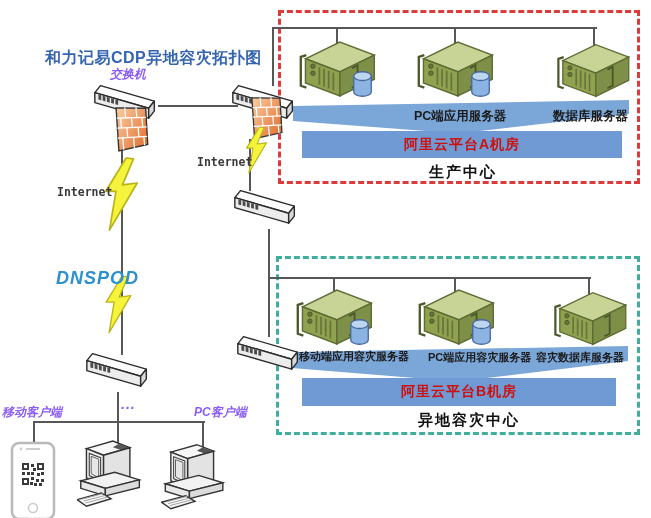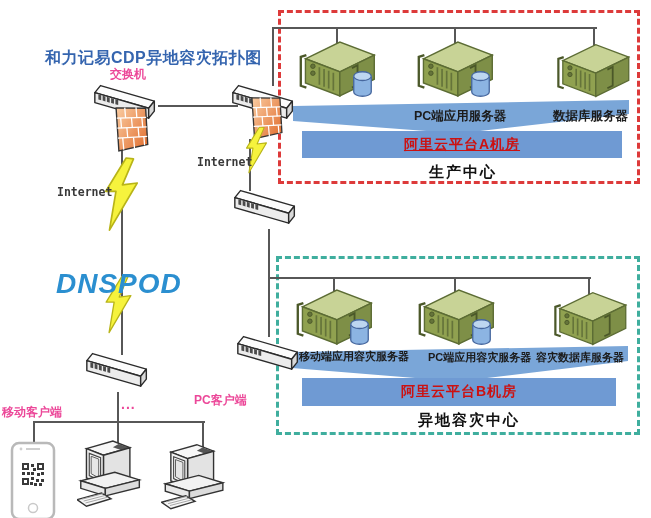--- a/index.html
+++ b/index.html
@@ -5,34 +5,34 @@
   html,body{margin:0;padding:0;background:#fff;}
   #stage{
     position:relative;width:651px;height:518px;background:#ffffff;
     overflow:hidden;font-family:"Liberation Sans",sans-serif;
   }
   .abs{position:absolute;margin-top:36px;}
   .ln{position:absolute;background:#575757;z-index:2;}
   .icon{position:absolute;z-index:3;}
   .lbl{position:absolute;z-index:4;color:#2b2b2b;font-weight:bold;white-space:nowrap;}
   #page-title{left:45px;top:12px;font-size:16px;font-weight:bold;color:#3565af;letter-spacing:.5px;}
-  #dnspod{left:56px;top:232px;font-size:28px;font-style:italic;font-weight:900;
+  #dnspod{left:56px;top:232px;font-size:18px;font-style:italic;font-weight:900;
           color:#2b8fd0;letter-spacing:1px;z-index:4;}
   .net-lbl{font-family:"DejaVu Sans Mono",monospace;font-size:11.5px;font-weight:bold;color:#3a3a3a;}
   .zone{position:absolute;z-index:1;background:transparent;}
   #production-zone{left:278px;top:10px;width:356px;height:168px;border:3px dashed #dd3a3a;}
   #dr-zone{left:276px;top:256px;width:358px;height:173px;border:3px dashed #3fae9e;}
   .banner{position:absolute;z-index:2;background:#6f9ad3;display:flex;align-items:center;justify-content:center;
           color:#cc1111;font-weight:bold;font-size:14px;letter-spacing:1px;}
-  #bannerA{left:302px;top:131px;width:320px;height:27px;text-decoration:underline;}
+  #bannerA{left:302px;top:131px;width:320px;height:27px;}
   #bannerB{left:302px;top:378px;width:314px;height:28px;}
   .caption{font-size:15px;color:#111;letter-spacing:2px;}
   .srv-lbl{font-size:12.5px;color:#1c1c1c;}
   .srv-lbl-sm{font-size:11px;color:#1c1c1c;}
-  .client-lbl{font-size:12px;color:#ec4899;}
+  .client-lbl{font-size:12px;color:#8b5cf6;font-style:italic;}
   #corner-mark{left:643px;top:500px;width:8px;height:18px;background:#101010;z-index:5;}
   .wedge{position:absolute;z-index:2;}
 </style>
 </head>
 <body>
 
 <div id="stage">
 
   <svg width="0" height="0" style="position:absolute" aria-hidden="true">
     <defs>
@@ -166,21 +166,21 @@
   <div id="dnspod" class="abs">DNSPOD</div>
   <svg class="icon" style="left:101px;top:276px;width:35px;height:58px">
       <use href="#sym-bolt"></use>
     </svg>
   <svg class="icon" style="left:84px;top:350px;width:68px;height:44px">
       <use href="#sym-switch"></use>
     </svg>
 
   <div class="lbl client-lbl" style="left:2px;top:404px">移动客户端</div>
   <div class="lbl client-lbl" style="left:121px;top:396px;font-size:14px;letter-spacing:1px">...</div>
-  <div class="lbl client-lbl" style="left:194px;top:392px">PC客户端</div>
+  <div class="lbl client-lbl" style="left:194px;top:404px">PC客户端</div>
 
   <svg class="icon" style="left:10px;top:441px;width:46px;height:80px">
       <use href="#sym-phone"></use>
     </svg>
   <svg class="icon" style="left:77px;top:437px;width:68px;height:80px">
       <use href="#sym-pc"></use>
     </svg>
   <svg class="icon" style="left:161px;top:441px;width:68px;height:78px">
       <use href="#sym-pc"></use>
     </svg>

